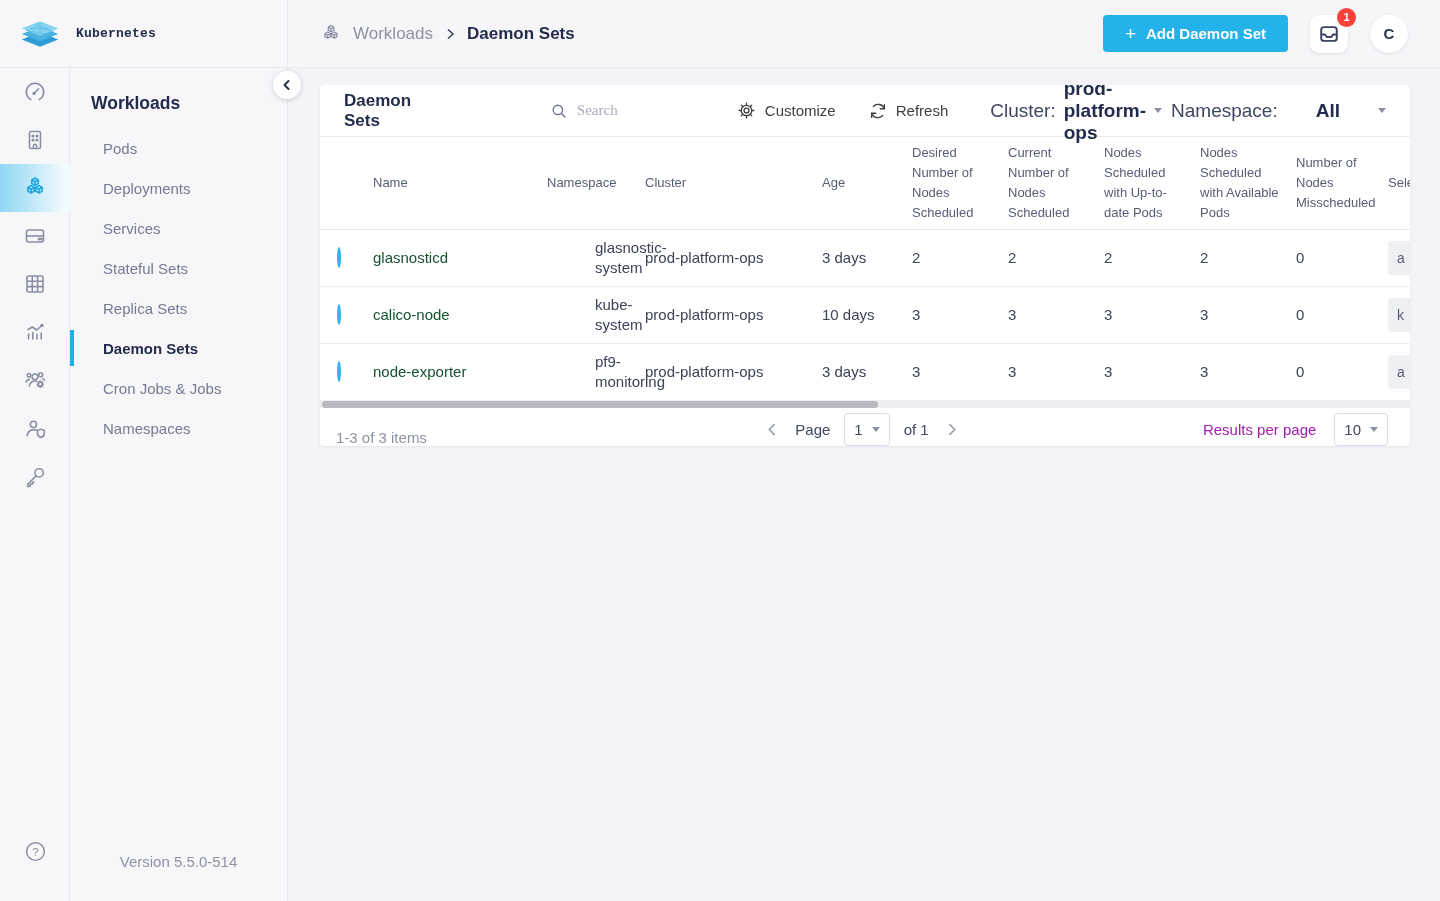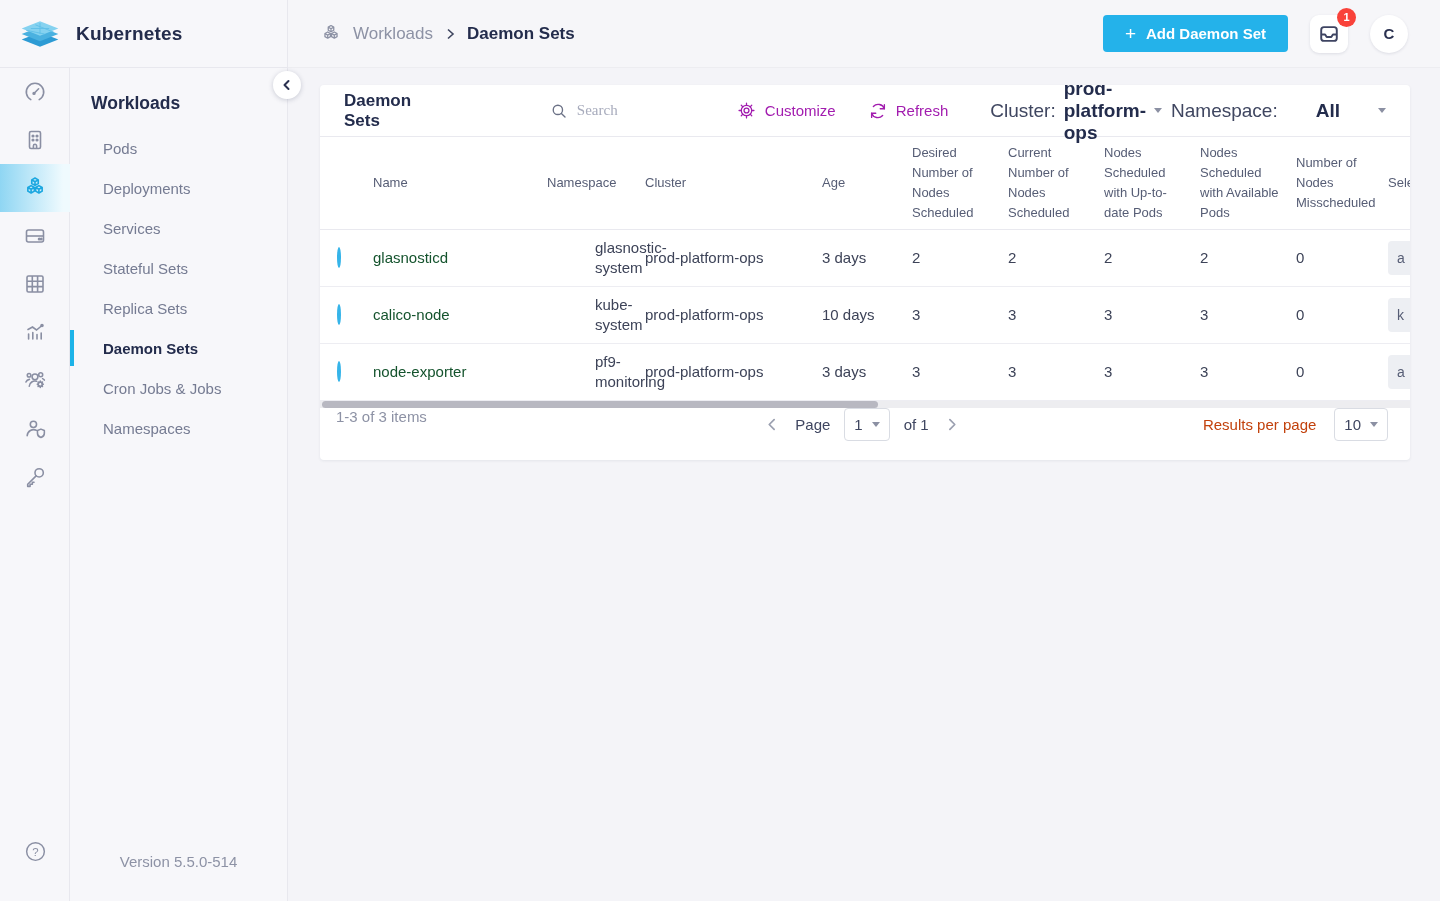--- a/index.html
+++ b/index.html
@@ -3,21 +3,21 @@
 <meta charset="utf-8">
 <style>
   * { margin:0; padding:0; box-sizing:border-box; }
   html,body { width:1440px; height:901px; overflow:hidden; }
   body { font-family:"Liberation Sans", sans-serif; background:#f4f4f8; color:#242c49; }
   .app { width:1440px; height:901px; display:grid; grid-template-columns:70px 218px 1fr; grid-template-rows:68px 1fr; }
 
   
   .hdr-left { grid-column:1/3; background:#f7f7fa; border-right:1px solid #e8e8ee; border-bottom:1px solid #e8e8ee;
               display:flex; align-items:center; padding-left:18px; gap:14px; }
-  .brand-name { font-size:19px; font-weight:700; color:#232c4c; letter-spacing:.2px; }
+  .brand-name { font-size:13px; font-weight:700; color:#232c4c; letter-spacing:.2px;font-family:Liberation Mono, monospace; }
   .hdr-main { grid-column:3; background:#f6f6f9; border-bottom:1px solid #ededf1;
               display:flex; align-items:center; padding:0 32px; }
   .breadcrumb { display:flex; align-items:center; gap:11px; }
   .crumb-parent { font-size:17px; color:#8d92a5; }
   .crumb-current { font-size:17px; font-weight:700; color:#232c4c; }
   .hdr-actions { margin-left:auto; display:flex; align-items:center; gap:22px; }
   .add-btn { background:#24b2ea; color:#fff; border:none; border-radius:4px; height:37px; padding:0 22px;
              font-size:15px; font-weight:700; display:flex; align-items:center; gap:10px; cursor:pointer;
              font-family:"Liberation Sans", sans-serif; }
   .add-btn .plus { font-size:19px; font-weight:400; line-height:1; }
@@ -53,21 +53,21 @@
   
   .main { grid-row:2; grid-column:3; background:#f4f4f8; padding:17px 30px 0 32px; }
   .card { width:1090px; background:#fff; border-radius:4px; box-shadow:0 1px 3px rgba(40,48,80,.08); overflow:hidden; }
 
   .toolbar { height:52px; display:flex; align-items:center; padding:0 24px; border-bottom:1px solid #e9e9ef; }
   .card-title { font-size:17px; font-weight:700; color:#232c4c; }
   .search-box { margin-left:136px; display:flex; align-items:center; gap:9px; color:#6b7186; }
   .search-box input { border:none; outline:none; background:transparent; font-size:15px; width:90px; color:#3d4358;
                       font-family:Liberation Serif, serif; }
   .search-box input::placeholder { color:#a7abbc; }
-  .tool-btn { display:flex; align-items:center; gap:9px; font-size:15px; color:#a21caf; cursor:pointer; background:none; border:none;
+  .tool-btn { display:flex; align-items:center; gap:9px; font-size:15px; color:#404040; cursor:pointer; background:none; border:none;
               font-family:"Liberation Sans", sans-serif; }
   .tb-customize { margin-left:70px; }
   .tb-refresh { margin-left:33px; }
   .picker { display:flex; align-items:center; gap:8px; font-size:19px; color:#3f4660; cursor:pointer; }
   .pk-cluster { margin-left:42px; }
   .pk-namespace { margin-left:9px;gap:38px; }
   .picker b { color:#232c4c; font-weight:700; }
   .caret { width:0; height:0; border-left:4.5px solid transparent; border-right:4.5px solid transparent; border-top:5px solid #8b90a3; }
 
   
@@ -78,29 +78,29 @@
   .trow > div { padding-right:14px; line-height:20px; }
   .cell-ns { padding-right:20px !important; overflow-wrap:normal;margin-left:48px; }
   .radio { width:17px; height:17px; margin-left:17px; border:2px solid #35b4e9; border-radius:50%; background:#fff; cursor:pointer; }
   .name-link { color:#14532d; cursor:pointer; }
   .sel-pill { display:inline-block; background:#edeff3; border-radius:4px; padding:7px 26px 7px 9px; font-size:14px; color:#565d75; }
 
   .hscroll { height:7px; background:#ededf0; position:relative; }
   .hscroll-thumb { position:absolute; left:2px; top:0; height:7px; width:51%; background:#b8b8c1; border-radius:4px; cursor:grab; }
 
   
-  .tfoot { height:52px; display:flex; align-items:flex-start; padding:0 22px 0 16px; }
+  .tfoot { height:38px; display:flex; align-items:flex-end; padding:0 22px 0 16px; }
   .foot-summary { flex:1; font-size:15px; color:#8d92a5; }
   .pager { display:flex; align-items:center; gap:14px; }
   .pg-chevron { background:none; border:none; cursor:pointer; display:flex; align-items:center; padding:2px; }
   .pg-label, .pg-of { font-size:15px; color:#3f4660; }
   .mini-select { border:1px solid #d9dce3; border-radius:4px; background:#fff; height:33px; padding:0 9px;
                  display:flex; align-items:center; gap:9px; font-size:15px; color:#3f4660; cursor:pointer; }
   .foot-right { flex:1; display:flex; align-items:center; justify-content:flex-end; gap:18px; }
-  .results-label { font-size:15px; color:#c2410c; }
+  .results-label { font-size:15px; color:#a21caf; }
 
   svg { display:block; }
 </style>
 </head>
 <body>
 
 <div class="app">
 
   <div class="hdr-left">
     <span>

